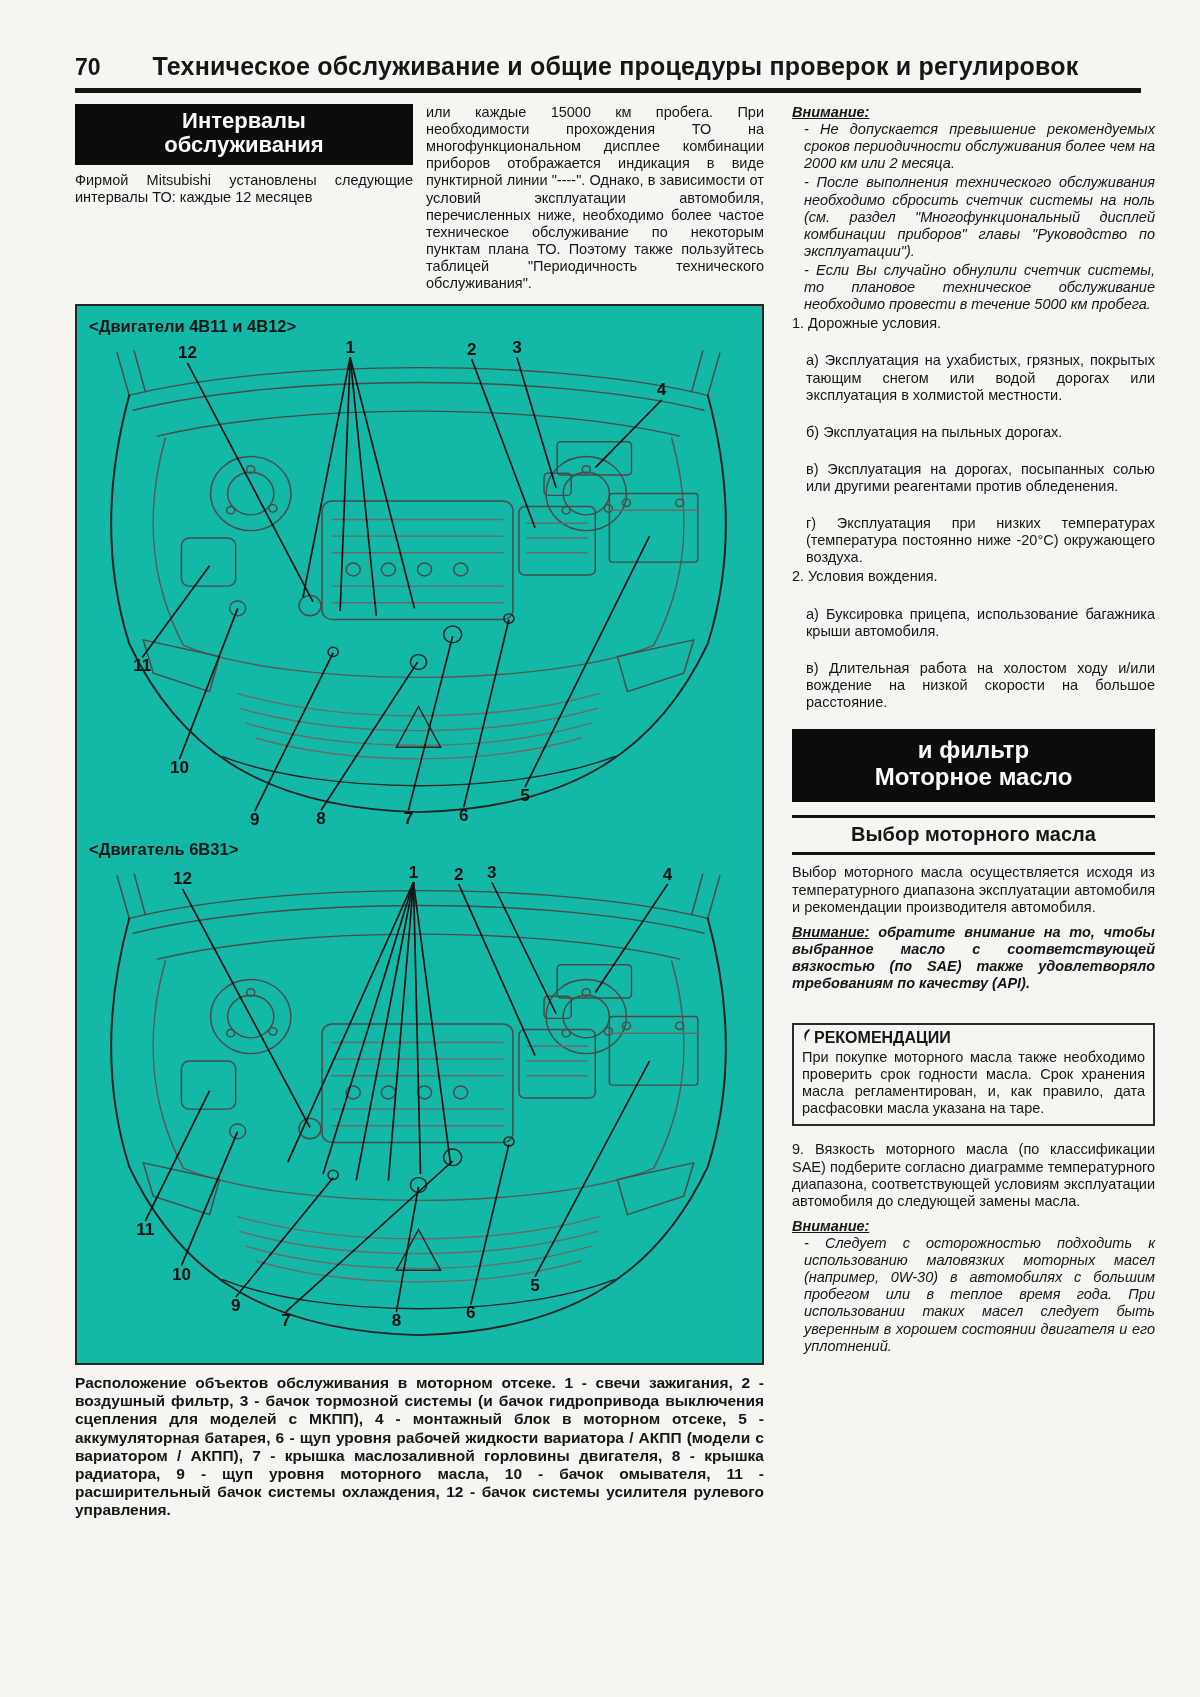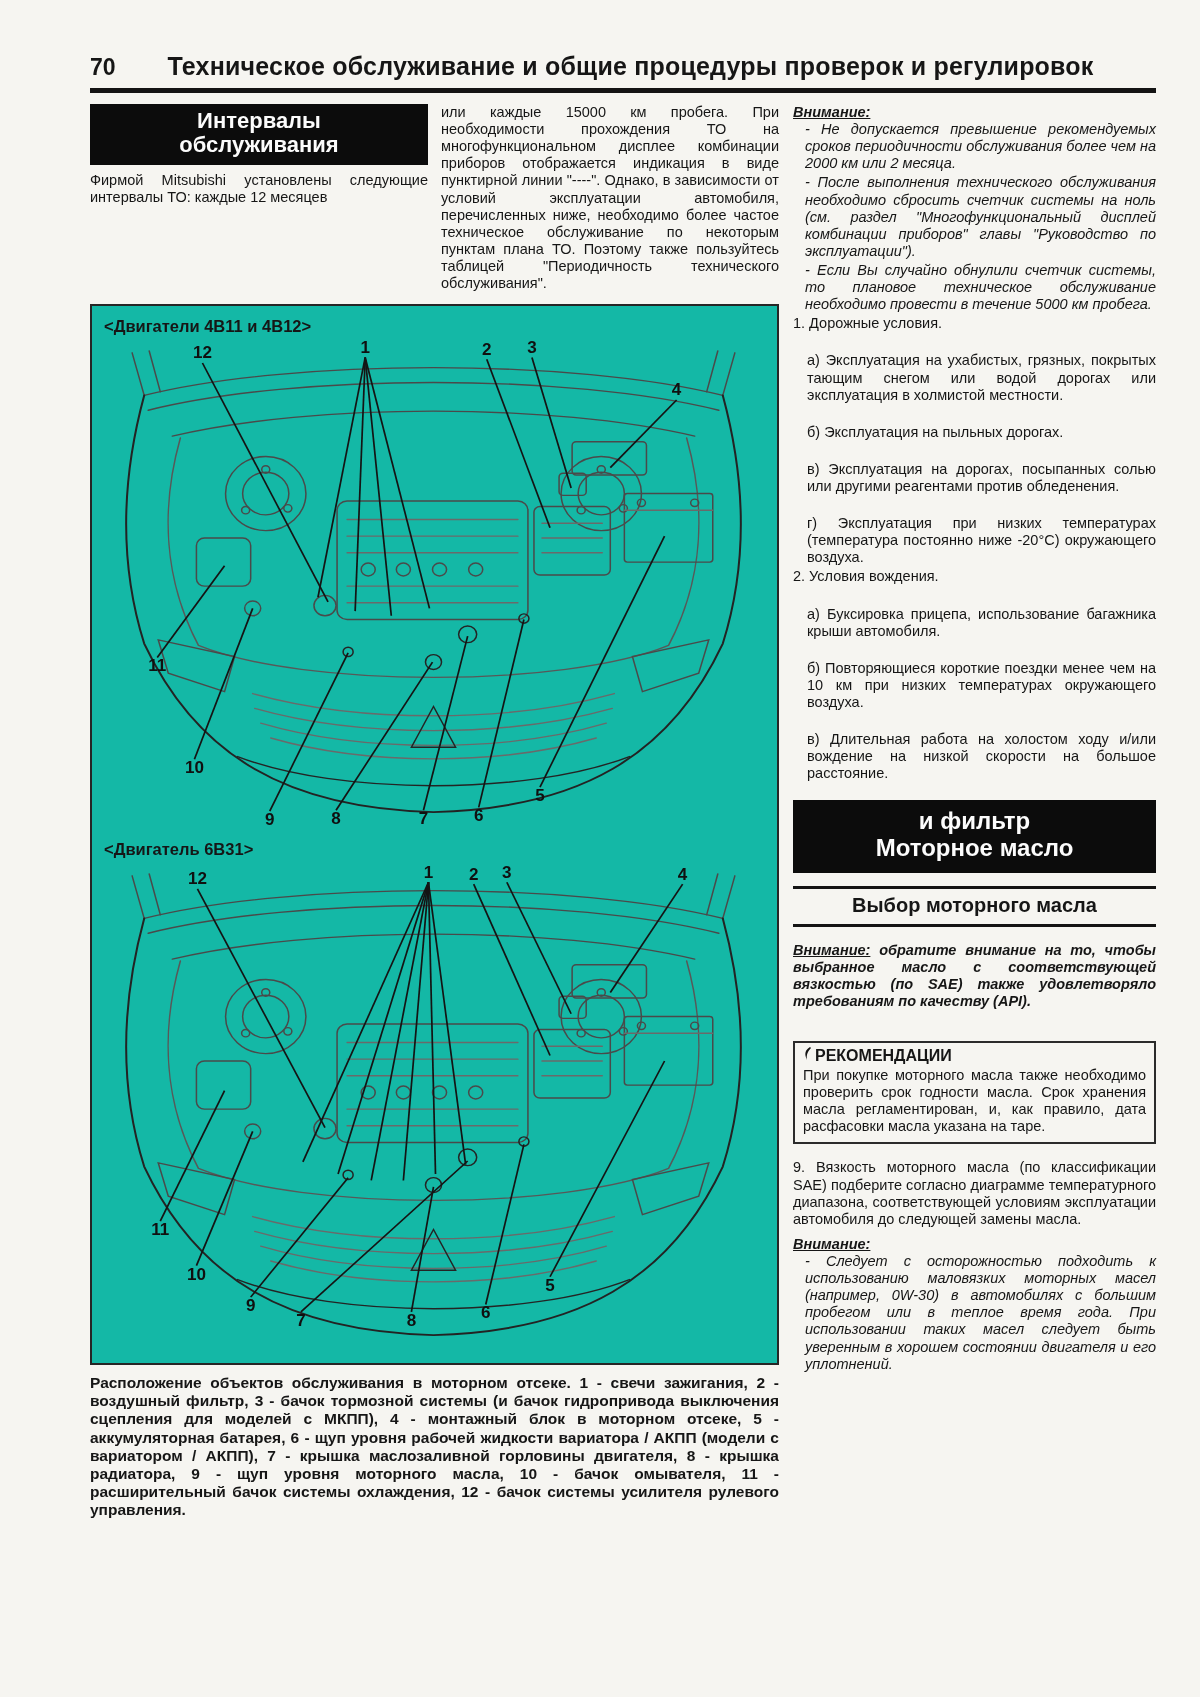--- a/index.html
+++ b/index.html
@@ -1,24 +1,24 @@
 <!DOCTYPE html>
 <html lang="ru"><head>
 <meta charset="utf-8">
 <style>
   html,body{margin:0;padding:0;}
   body{background:#e9e7e3;font-family:"Liberation Sans",sans-serif;}
   .page{position:relative;width:1200px;height:1697px;background:#f6f5f1;color:#161616;overflow:hidden;}
-  .content{position:absolute;left:90px;top:52px;width:1066px;}
+  .content{position:absolute;left:75px;top:52px;width:1066px;}
   
   .hdr{display:flex;align-items:baseline;border-bottom:5px solid #141414;padding-bottom:7px;}
   .pagenum{font-size:23px;font-weight:bold;}
   .hdr-title{font-size:25px;font-weight:bold;margin-left:52px;letter-spacing:.2px;}
   
-  .main{display:flex;gap:14px;margin-top:11px;}
+  .main{display:flex;gap:28px;margin-top:11px;}
   .left-zone{width:689px;flex:none;}
   .right-zone{width:363px;flex:none;font-size:14.5px;line-height:1.18;text-align:justify;}
   
   .two-col{display:flex;gap:13px;}
   .col{width:338px;text-align:justify;font-size:14.5px;line-height:1.18;}
   .black-box{background:#0c0c0c;color:#fcfcfc;text-align:center;font-weight:bold;}
   .bb-left{font-size:22px;line-height:1.08;padding:5px 4px 8px;margin-bottom:7px;}
   .bb-right{font-size:24px;line-height:1.12;padding:8px 4px 11px;margin-top:18px;}
   p{margin:0 0 2px 0;}
   .b{font-weight:bold;}
@@ -205,31 +205,31 @@
           <p>1. Дорожные условия.</p>
           <p class="indent">а) Эксплуатация на ухабистых, грязных, покрытых тающим снегом или водой дорогах или эксплуатация в холмистой местности.</p>
           <p class="indent">б) Эксплуатация на пыльных дорогах.</p>
           <p class="indent">в) Эксплуатация на дорогах, посыпанных солью или другими реагентами против обледенения.</p>
           <p class="indent">г) Эксплуатация при низких температурах (температура постоянно ниже -20°С) окружающего воздуха.</p>
         </div>
 
         <div>
           <p>2. Условия вождения.</p>
           <p class="indent">а) Буксировка прицепа, использование багажника крыши автомобиля.</p>
-          <p class="indent">б) Повторяющиеся короткие поездки менее чем на 10 км при низких температурах окружающего воздуха.</p>
           <p class="indent">в) Длительная работа на холостом ходу и/или вождение на низкой скорости на большое расстояние.</p>
         </div>
 
         <div class="black-box bb-right">
           <div>и фильтр</div>
           <div>Моторное масло</div>
         </div>
 
         <div class="subheader">Выбор моторного масла</div>
 
+        <p>Выбор моторного масла осуществляется исходя из температурного диапазона эксплуатации автомобиля и рекомендации производителя автомобиля.</p>
         <div class="spacer6"></div>
         <p class="it b"><span class="u">Внимание:</span><span> обратите внимание на то, чтобы выбранное масло с соответствующей вязкостью (по SAE) также удовлетворяло требованиям по качеству (API).</span></p>
 
         <div class="rec-box">
           <div class="rec-title">
             <span class="rec-icon">
               <svg width="11" height="16" viewBox="0 0 11 16">
                   <path d="M7,1 C2,4 1,8 4,14 C3,9 5,5 8,2 Z" fill="#141414"></path>
                 </svg>
             </span>

